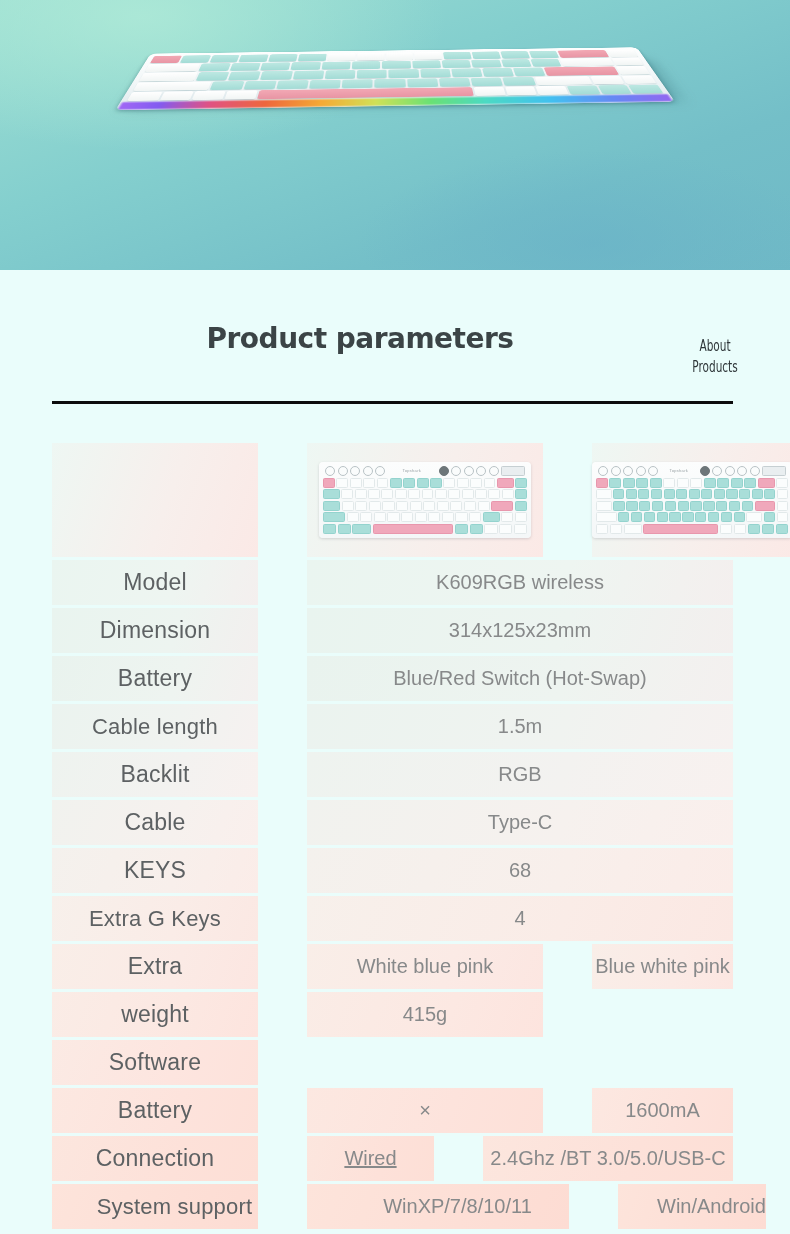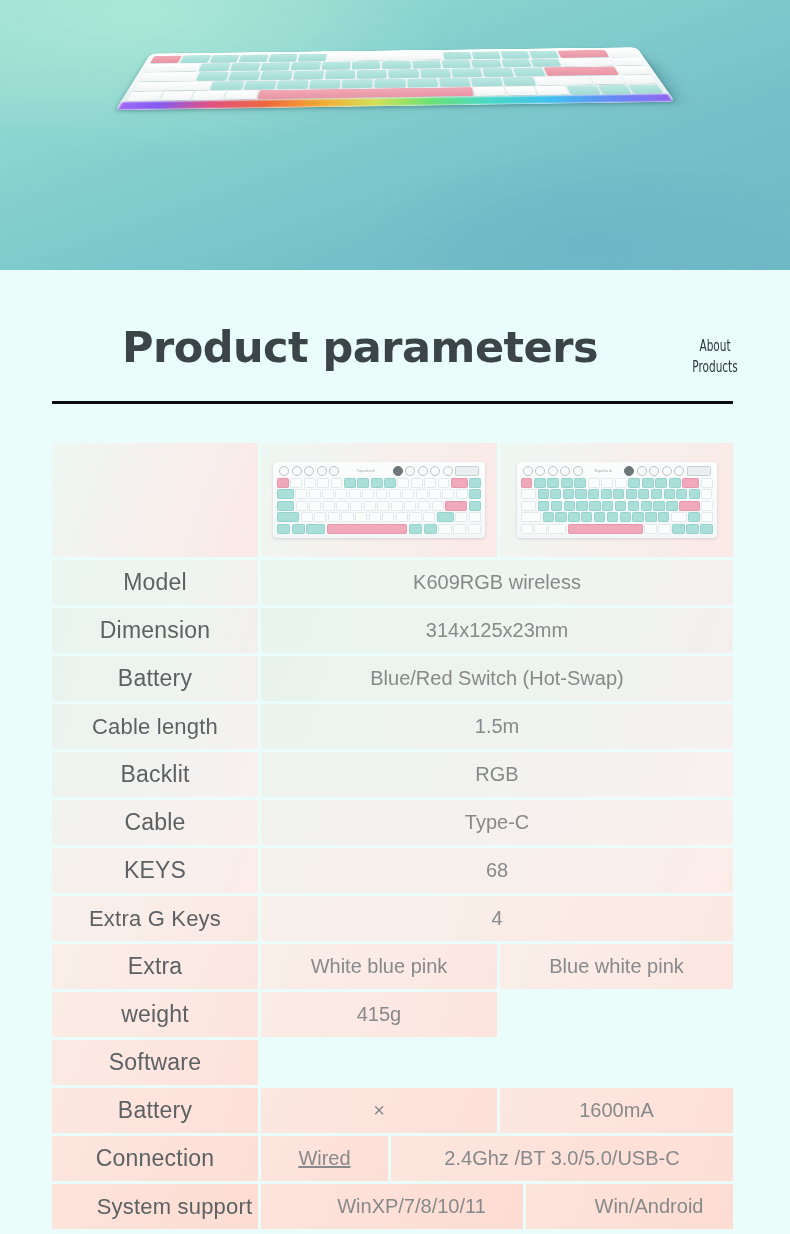--- a/index.html
+++ b/index.html
@@ -115,21 +115,21 @@
     width: 790px;
     height: 170px;
   }
   .page-title {
     position: absolute;
     left: 0;
     right: 0;
     top: 52px;
     text-align: center;
     font-family: "DejaVu Sans", sans-serif;
-    font-size: 43px;
+    font-size: 28px;
     font-weight: bold;
     letter-spacing: -0.5px;
     color: #3b4446;
     padding-right: 70px;
   }
   .about-products {
     position: absolute;
     left: 672px;
     top: 66px;
     width: 86px;
@@ -154,20 +154,21 @@
   .spec-table {
     position: absolute;
     left: 52px;
     top: 443px;
     width: 681px;
   }
   .spec-row {
     display: flex;
     align-items: stretch;
     margin-bottom: 3px;
+    gap: 46px;
   }
   .cell {
     position: relative;
     display: flex;
     align-items: center;
     justify-content: center;
     box-sizing: border-box;
   }
   .label-cell {
     width: 206px;

